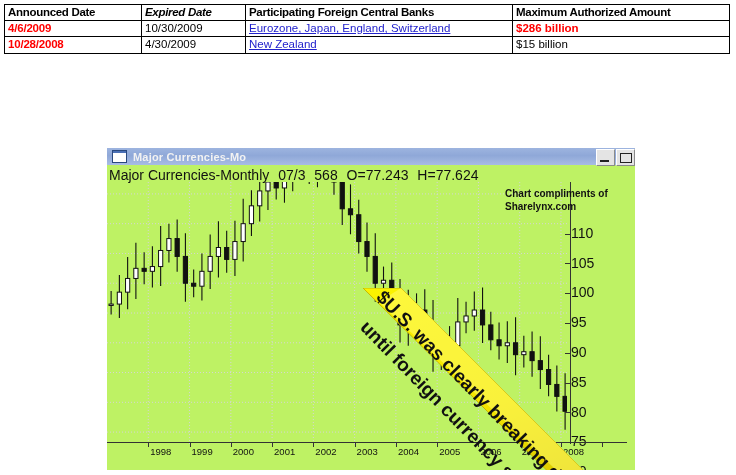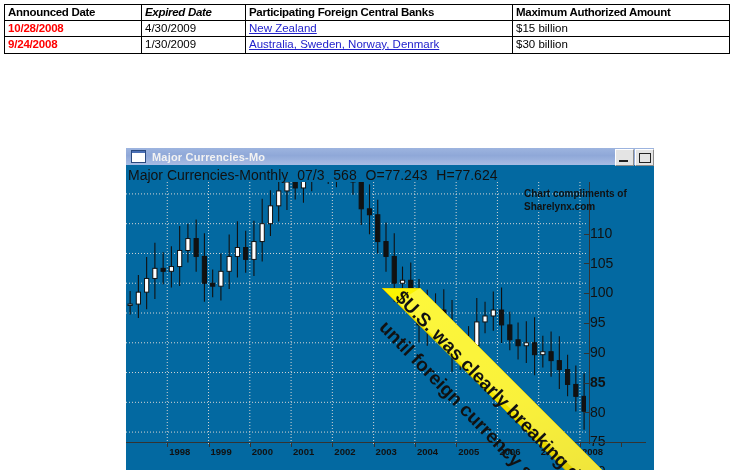--- a/index.html
+++ b/index.html
@@ -29,22 +29,22 @@
   .c-exp{width:97px;font-style:italic;}
   .c-banks{width:260px;}
   .c-amt{width:auto;}
   .ann-date{color:#ff0000;font-weight:bold;letter-spacing:-0.2px;}
   .banks-link{color:#2222cc;text-decoration:underline;}
   .amt-hi{color:#ff0000;font-weight:bold;}
   tr.r-tall td{height:24px;}
 
   
   #chart-window{
-    position:absolute;left:126px;top:148px;width:528px;height:322px;
-    background:#0369a1;overflow:hidden;
+    position:absolute;left:107px;top:148px;width:528px;height:322px;
+    background:#bef264;overflow:hidden;
   }
   #titlebar{
     position:absolute;left:0;top:0;width:528px;height:17px;
     background:linear-gradient(to bottom,#9db4df 0%,#8fa8d8 45%,#a8bce4 100%);
     display:flex;align-items:center;
   }
   #titlebar-icon{
     width:13px;height:11px;margin-left:5px;
     background:#ffffff;border:1px solid #29487d;
     box-shadow:inset 0 2px 0 #4a6fb5;
@@ -84,21 +84,21 @@
   .ytick{
     position:absolute;left:0px;font-size:14px;color:#111;white-space:nowrap;margin-top:37px;
   }
   .ytick i{
     display:inline-block;width:5px;height:1px;background:#333;
     vertical-align:middle;margin-right:1px;
   }
 
   
   #time-axis{
-    position:absolute;left:0;top:294px;width:520px;height:26px;font-weight:bold;
+    position:absolute;left:0;top:294px;width:520px;height:26px;
   }
   #time-axis .axline{position:absolute;left:0;top:0;width:520px;height:1px;background:#333;}
   .xtick{position:absolute;top:0;}
   .xtick .tk{position:absolute;left:0;top:0;width:1px;height:5px;background:#333;}
   .xtick .lb{position:absolute;left:2px;top:4px;font-size:9.5px;color:#111;white-space:nowrap;}
 
   
   #compliments{
     position:absolute;left:398px;top:40px;width:135px;
     font-size:10px;font-weight:bold;color:#111;line-height:1.25;
@@ -112,30 +112,30 @@
   <thead>
     <tr>
       <th class="c-ann">Announced Date</th>
       <th class="c-exp">Expired Date</th>
       <th class="c-banks">Participating Foreign Central Banks</th>
       <th class="c-amt">Maximum Authorized Amount</th>
     </tr>
   </thead>
   <tbody>
     <tr>
+      <td><span class="ann-date">4/6/2009</span></td>
+      <td>10/30/2009</td>
+      <td><a class="banks-link" href="#">Eurozone, Japan, England, Switzerland</a></td>
+      <td><span class="amt-hi">$286 billion</span></td>
+    </tr>
+    <tr>
       <td><span class="ann-date">10/28/2008</span></td>
       <td>4/30/2009</td>
       <td><a class="banks-link" href="#">New Zealand</a></td>
       <td>$15 billion</td>
-    </tr>
-    <tr>
-      <td><span class="ann-date">9/24/2008</span></td>
-      <td>1/30/2009</td>
-      <td><a class="banks-link" href="#">Australia, Sweden, Norway, Denmark</a></td>
-      <td>$30 billion</td>
     </tr>
   </tbody>
 </table>
 
 <div id="chart-window">
 
   <div id="titlebar">
     <div id="titlebar-icon"></div>
     <div id="titlebar-text">Major Currencies-Mo</div>
     <div id="win-btns">
@@ -300,21 +300,21 @@
     </svg>
   </div>
 
   <div id="price-axis">
     <div id="axis-line"></div>
   <div class="ytick" style="top: 5.90909px;"><i></i>110</div>
       <div class="ytick" style="top: 35.6818px;"><i></i>105</div>
       <div class="ytick" style="top: 65.4545px;"><i></i>100</div>
       <div class="ytick" style="top: 95.2273px; text-align: right;"><i></i>95</div>
       <div class="ytick" style="top: 125px;"><i></i>90</div>
-      <div class="ytick" style="top: 154.773px; font-weight: bold;"><i></i>85</div>
+      <div class="ytick" style="top: 154.773px;"><i></i>85</div>
       <div class="ytick" style="top: 184.545px;"><i></i>80</div>
       <div class="ytick" style="top: 214.318px;"><i></i>75</div>
       <div class="ytick" style="top: 244.091px;"><i></i>70</div>
     </div>
 
   <div id="time-axis">
     <div class="axline"></div>
   <div class="xtick" style="left: 41.2698px;">
         <span class="tk"></span>
         <span class="lb">1998</span>

